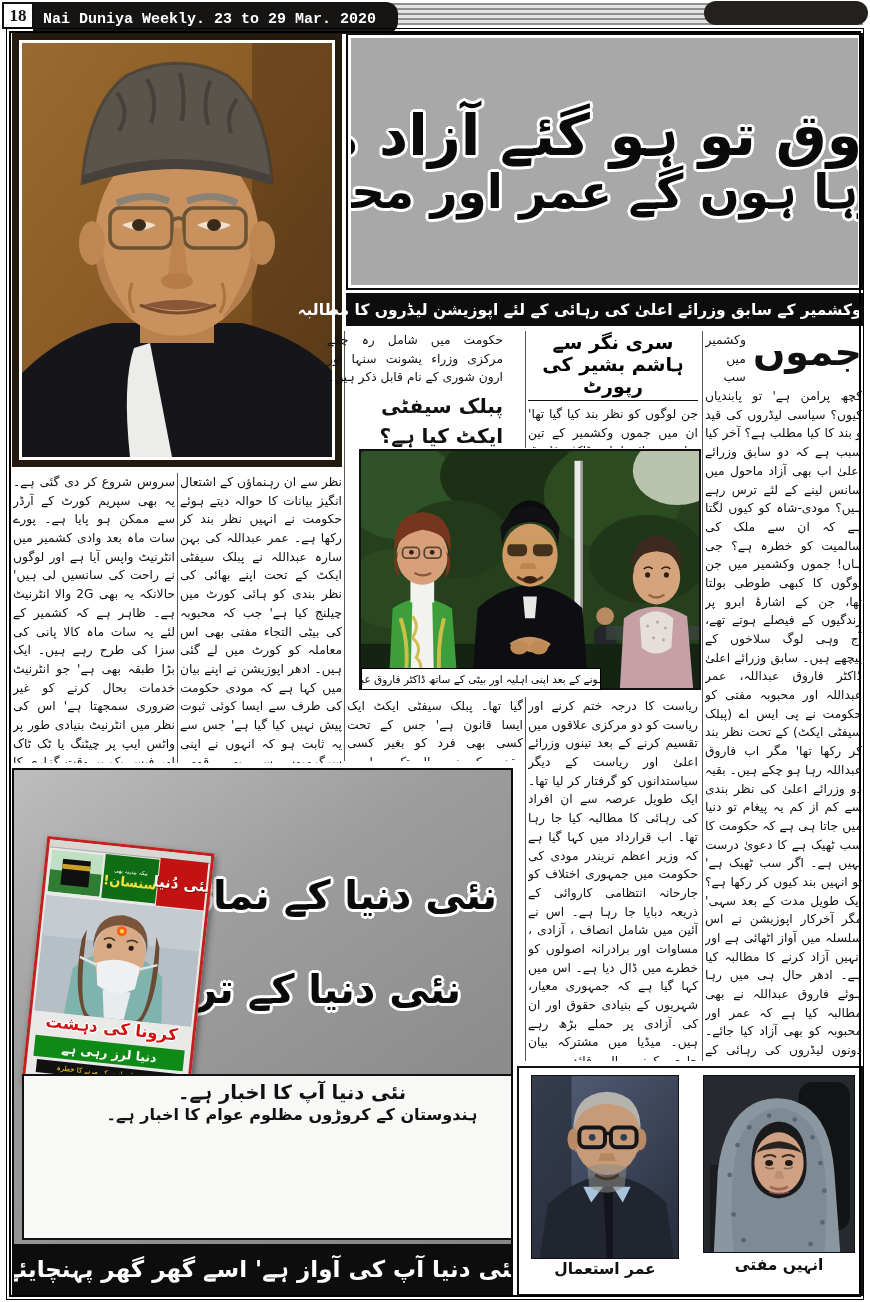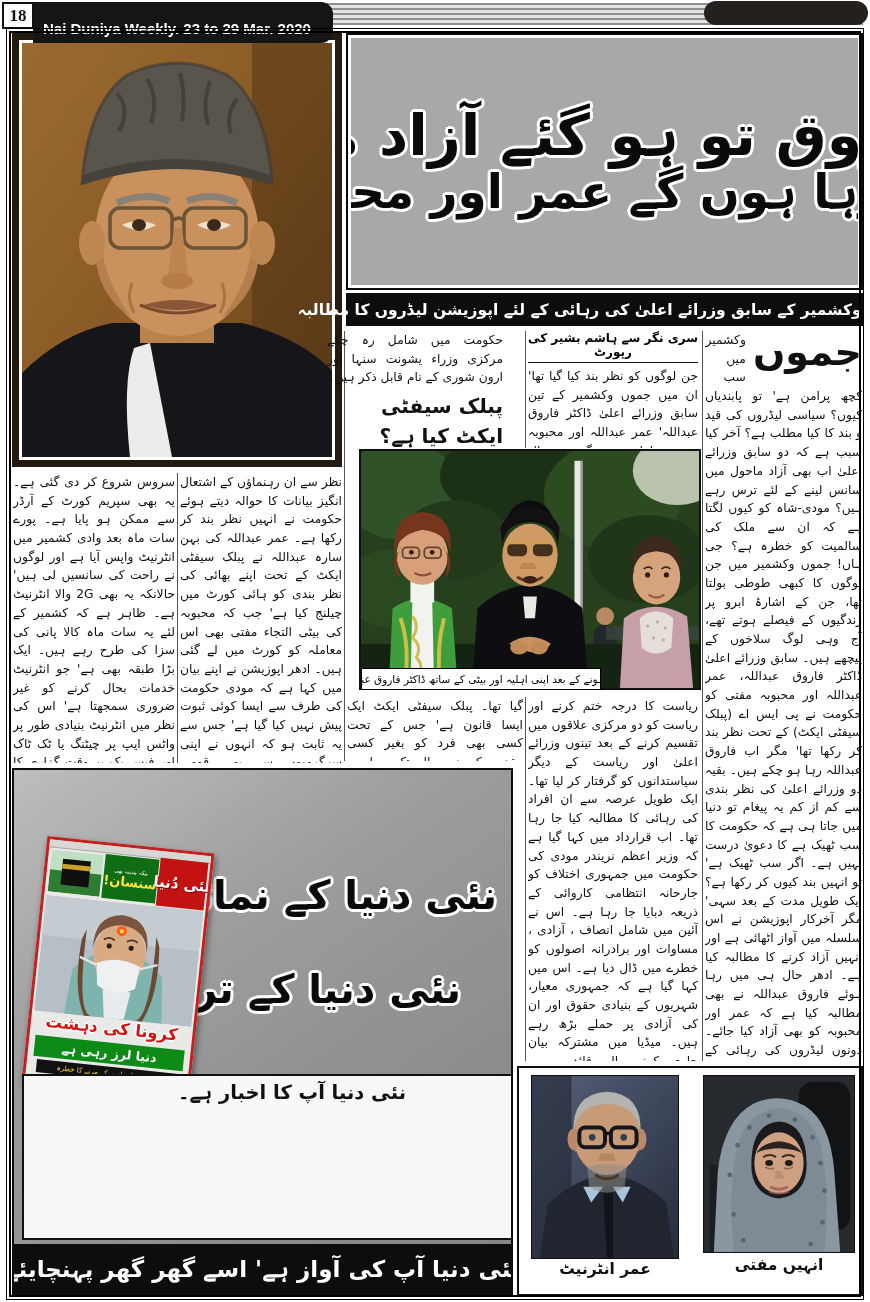--- a/index.html
+++ b/index.html
@@ -7,42 +7,42 @@
     width:870px;height:1302px;position:relative;background:#fff;
     font-family:"DejaVu Sans",sans-serif;overflow:hidden;
   }
   .abs{position:absolute;}
   
   .pageno{left:2px;top:2px;width:28px;height:23px;background:#fff;border:2px solid #111;
     font-family:"Liberation Serif",serif;font-weight:bold;font-size:17px;color:#111;
     display:flex;align-items:center;justify-content:center;z-index:6;}
   .hstripes{left:30px;top:3px;width:833px;height:22px;z-index:4;
     background:repeating-linear-gradient(to bottom,#8f8f8f 0 2px,#e3e3e3 2px 5px);}
-  .htitle{left:33px;top:2px;height:29px;padding:12px 22px 0 10px;background:#171514;color:#fff;
-    border-radius:0 12px 12px 0;font-family:Liberation Sans, sans-serif;font-weight:bold;
+  .htitle{left:33px;top:2px;height:29px;padding:3px 22px 0 10px;background:#171514;color:#fff;
+    border-radius:0 12px 12px 0;font-family:Liberation Mono, monospace;font-weight:bold;
     font-size:15px;display:flex;align-items:center;white-space:nowrap;z-index:5;}
   .hpill{left:704px;top:1px;width:164px;height:24px;background:#23201d;border-radius:13px;z-index:5;}
   
   .frame1{left:6px;top:28px;width:856px;height:1270px;border:1px solid #000;pointer-events:none;z-index:50;}
   .frame2{left:9px;top:31px;width:848px;height:1262px;border:2px solid #000;pointer-events:none;z-index:50;}
   
   .hl-panel{left:346px;top:33px;width:517px;height:257px;border:2px solid #0a0a0a;background:#fff;padding:3px;box-sizing:border-box;}
   .hl-gray{width:100%;height:100%;background:#a8a8a8;display:flex;flex-direction:column;justify-content:center;align-items:center;overflow:hidden;}
   .outl{color:#0a0a0a;text-shadow:3px 0 0 #fff,-3px 0 0 #fff,0 3px 0 #fff,0 -3px 0 #fff,
     2.2px 2.2px 0 #fff,-2.2px 2.2px 0 #fff,2.2px -2.2px 0 #fff,-2.2px -2.2px 0 #fff;}
   .hl1{font-size:57px;font-weight:bold;white-space:nowrap;line-height:1.05;}
   .hl2{font-size:47px;font-weight:bold;white-space:nowrap;line-height:1.1;}
   .kicker{left:346px;top:293px;width:517px;height:33px;background:#0d0d0d;color:#fff;
     font-size:15.5px;font-weight:bold;display:flex;align-items:center;justify-content:center;white-space:nowrap;}
   
   .col{direction:rtl;text-align:justify;font-size:12.3px;line-height:1.52;color:#111;overflow:hidden;}
   .col p{margin:0;}
   .dropword{float:right;font-size:38px;font-weight:bold;line-height:1;margin:2px 0 0 7px;}
   .subhead{font-size:19px;font-weight:bold;text-align:right;margin:7px 0 4px;}
-  .byline{font-size:12px;font-weight:bold;text-align:center;direction:rtl;
+  .byline{font-size:19px;font-weight:bold;text-align:center;direction:rtl;
     border-bottom:1.5px solid #111;padding-bottom:3px;margin-bottom:4px;}
   .vrule{width:1px;background:#555;}
   
   .photoframe{border:2px solid #111;box-sizing:border-box;overflow:hidden;background:#777;}
   .farooq-frame{left:12px;top:33px;width:330px;height:434px;border:7px solid #241a10;box-sizing:border-box;background:#241a10;}
   .farooq-inner{width:100%;height:100%;border:3px solid #fff;box-sizing:border-box;overflow:hidden;}
   .mcaption{left:361px;top:668px;width:238px;height:20px;background:#fff;border:1px solid #000;
     font-size:10.5px;direction:rtl;display:flex;align-items:center;justify-content:center;
     white-space:nowrap;overflow:hidden;z-index:8;}
   
@@ -310,20 +310,21 @@
       <circle cx="79" cy="28" r="5" fill="#ff5a1f"></circle>
       <circle cx="79" cy="28" r="2.2" fill="#ffd23a"></circle>
     </svg>
     <div class="cov-red">کرونا کی دہشت</div>
     <div class="cov-greenbar">دنیا لرز رہی ہے</div>
     <div class="cov-black">کروڑوں انسانوں کے مرنے کا خطرہ</div>
   </div>
 
   <div class="whitebox">
     <div class="wb1">نئی دنیا آپ کا اخبار ہے۔</div>
+    <div class="wb2">ہندوستان کے کروڑوں مظلوم عوام کا اخبار ہے۔</div>
   </div>
 
   <div class="promobar">نئی دنیا آپ کی آواز ہے' اسے گھر گھر پہنچایئے</div>
 </div>
 
 <div class="abs pbox">
 
   <div class="abs photoframe" style="left:12px;top:7px;width:148px;height:184px;border-width:1px;">
     <svg width="100%" height="100%" viewBox="0 0 148 184" preserveAspectRatio="none">
       <defs>
@@ -348,21 +349,21 @@
       <rect x="80" y="52" width="26" height="20" rx="6" fill="none" stroke="#15151a" stroke-width="4"></rect>
       <path d="M74,58 h6" stroke="#15151a" stroke-width="3.5"></path>
       <circle cx="61" cy="62" r="3.4" fill="#33404a"></circle>
       <circle cx="93" cy="62" r="3.4" fill="#33404a"></circle>
       <path d="M70,78 L67,86 L85,86 L82,78 Z" fill="#b5875f"></path>
       <path d="M58,96 Q64,90 76,90 Q88,90 94,96 Q88,116 76,116 Q64,116 58,96 Z" fill="#9a8succ" opacity="0"></path>
       <path d="M56,92 Q76,86 96,92 L94,112 Q76,124 58,112 Z" fill="#8e8e88" opacity=".55"></path>
       <path d="M64,100 q12,8 24,0" stroke="#4a3526" stroke-width="2.6" fill="none"></path>
     </svg>
   </div>
-  <div class="pcap" style="left:12px;top:192px;width:148px;">عمر انٹرنیٹ</div>
+  <div class="pcap" style="left:12px;top:192px;width:148px;">عمر استعمال</div>
 
   <div class="abs photoframe" style="left:184px;top:7px;width:152px;height:178px;border-width:1px;">
     <svg width="100%" height="100%" viewBox="0 0 152 178" preserveAspectRatio="none">
       <rect width="152" height="178" fill="#26292d"></rect>
       <rect x="96" y="6" width="52" height="150" rx="14" fill="#121315"></rect>
       <rect x="6" y="90" width="30" height="88" fill="#1b1d20"></rect>
       <path d="M10,178 L14,96 Q20,44 50,28 Q76,16 102,30 Q128,46 132,96 L138,178 Z" fill="#8a97a0"></path>
       <path d="M30,178 Q24,110 34,70 Q44,36 76,32 Q108,36 118,70 Q128,110 122,178 Z" fill="#7e8b94"></path>
       <g fill="#5a666f">
         <circle cx="34" cy="70" r="2.4"></circle>

